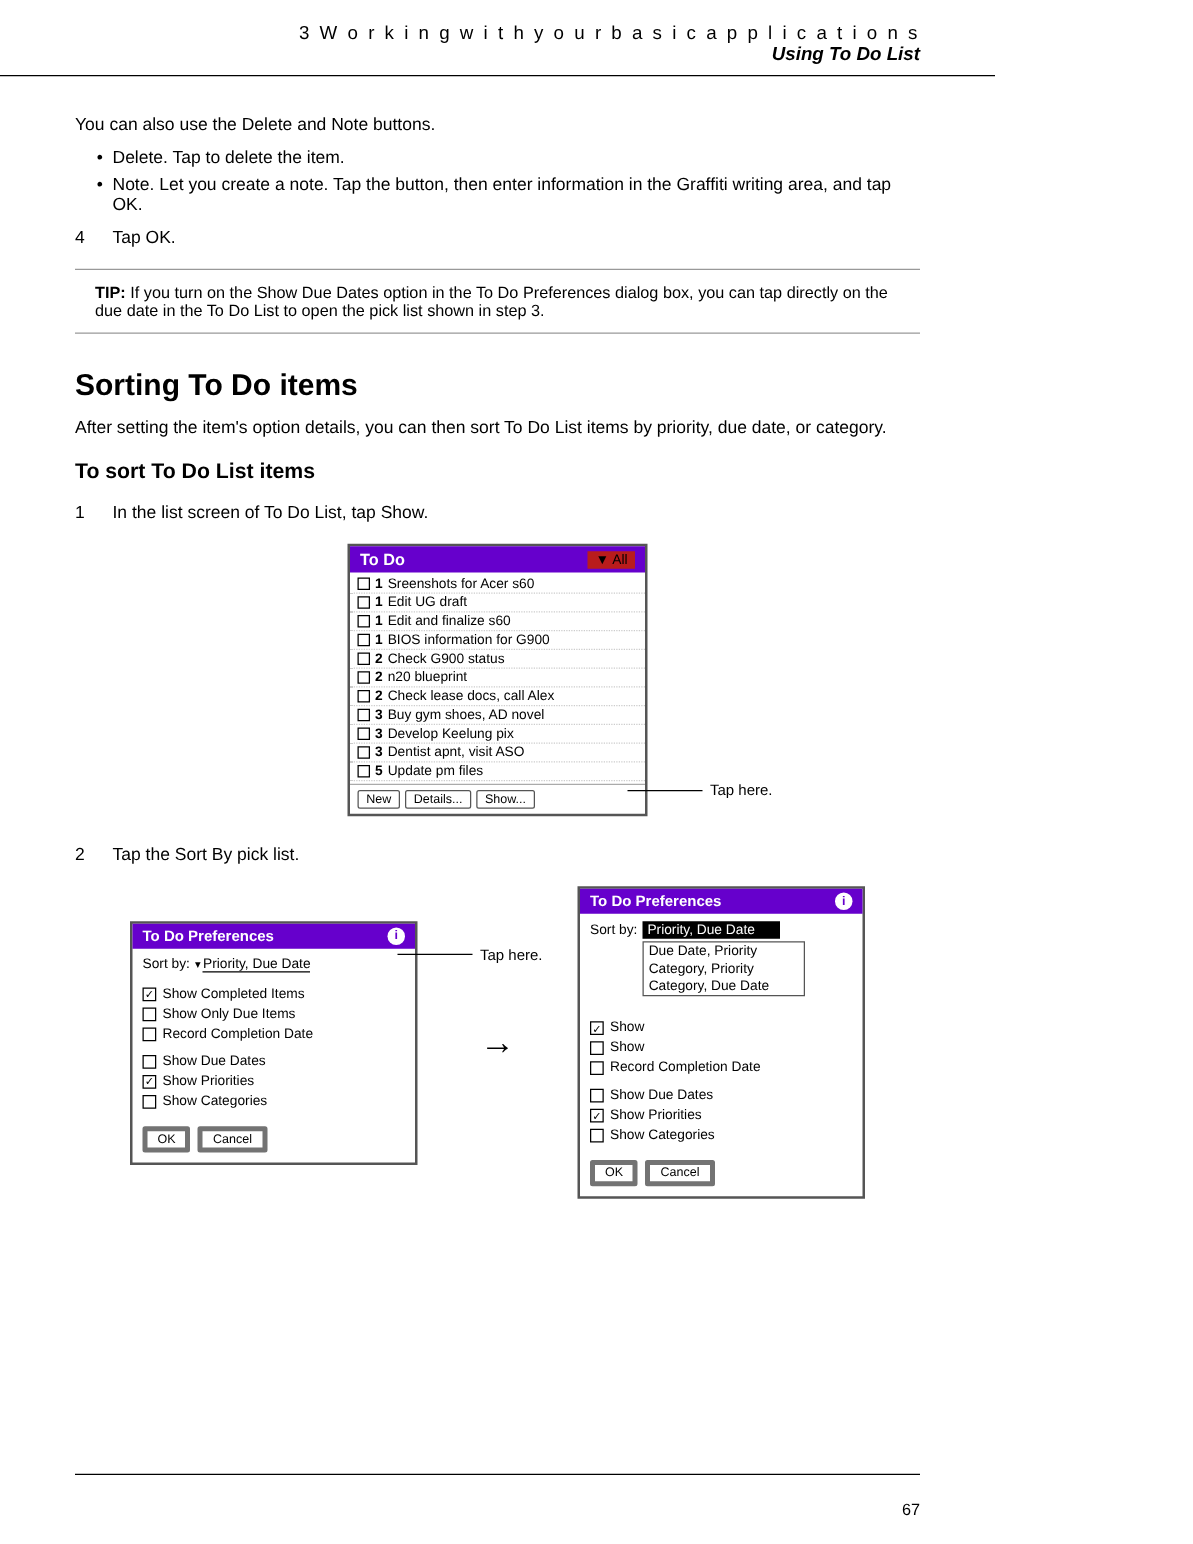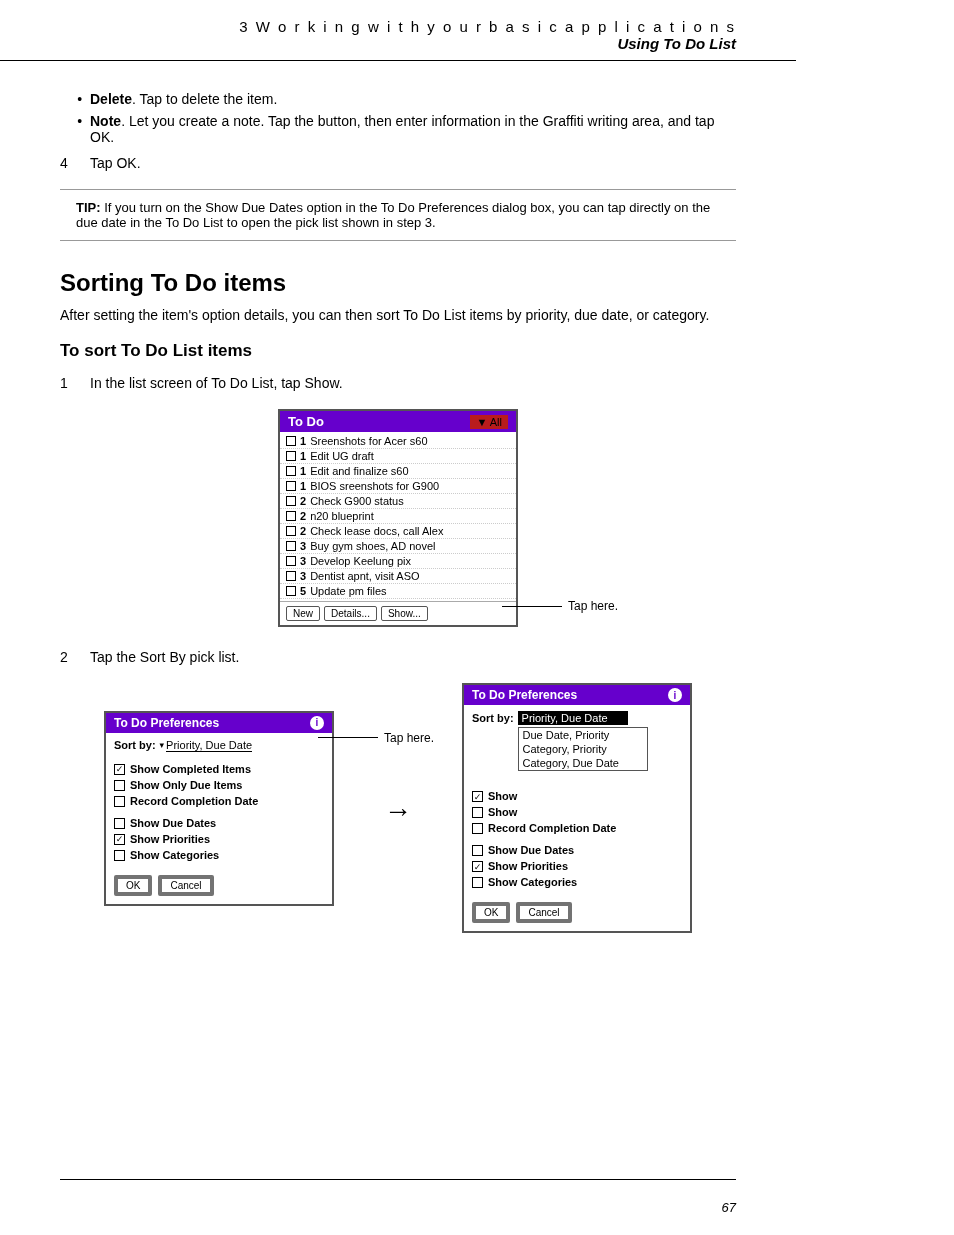--- a/index.html
+++ b/index.html
@@ -220,21 +220,21 @@
     .pref-body {
       padding: 6px 8px;
     }
     .pref-row {
       display: flex;
       align-items: center;
       margin-bottom: 5px;
       font-size: 11px;
     }
     .pref-label {
-      font-weight: bold;
+      font-weight: normal;
       font-size: 11px;
       margin-right: 4px;
     }
     .pref-value {
       font-size: 11px;
       border-bottom: 1px solid #000;
       min-width: 60px;
     }
     .pref-sort-icon {
       display: inline-block;
@@ -284,47 +284,47 @@
       font-size: 28px;
       color: #000;
       align-self: center;
     }
 
     .page-footer {
       position: absolute;
       bottom: 20px;
       right: 60px;
       font-size: 13px;
-      font-style: italic;
     }
 
     .footer-line {
       position: absolute;
       bottom: 55px;
       left: 60px;
       right: 60px;
       height: 1px;
       background: #000;
     }
 
     
-    .b { font-weight: bold; }
+    .b { font-weight: normal; }
   </style>
 </head>
 <body>
 
 <div class="page-container">
 
   <div class="page-header">
     <div class="header-chapter">3  W o r k i n g   w i t h   y o u r   b a s i c   a p p l i c a t i o n s</div>
     <div class="header-section">Using To Do List</div>
   </div>
 
   <div class="content">
 
+    <p class="intro-text">You can also use the Delete and Note buttons.</p>
 
     <ul class="bullet-list">
       <li><span class="b">Delete</span><span>. Tap to delete the item.</span></li>
       <li><span class="b">Note</span><span>. Let you create a note. Tap the button, then enter information in the Graffiti writing area, and tap OK.</span></li>
     </ul>
 
     <div class="step-line">
       <span class="step-num">4</span>
       <span class="step-text">Tap OK.</span>
     </div>
@@ -363,21 +363,21 @@
               <span class="todo-item-text">Edit UG draft</span>
             </div>
             <div class="todo-item">
               <div class="todo-checkbox"></div>
               <span class="todo-priority">1</span>
               <span class="todo-item-text">Edit and finalize s60</span>
             </div>
             <div class="todo-item">
               <div class="todo-checkbox"></div>
               <span class="todo-priority" style="font-weight:bold;">1</span>
-              <span class="todo-item-text">BIOS sreenshots for G900</span>
+              <span class="todo-item-text">BIOS information for G900</span>
             </div>
             <div class="todo-item">
               <div class="todo-checkbox"></div>
               <span class="todo-priority">2</span>
               <span class="todo-item-text">Check G900 status</span>
             </div>
             <div class="todo-item">
               <div class="todo-checkbox"></div>
               <span class="todo-priority">2</span>
               <span class="todo-item-text">n20 blueprint</span>

